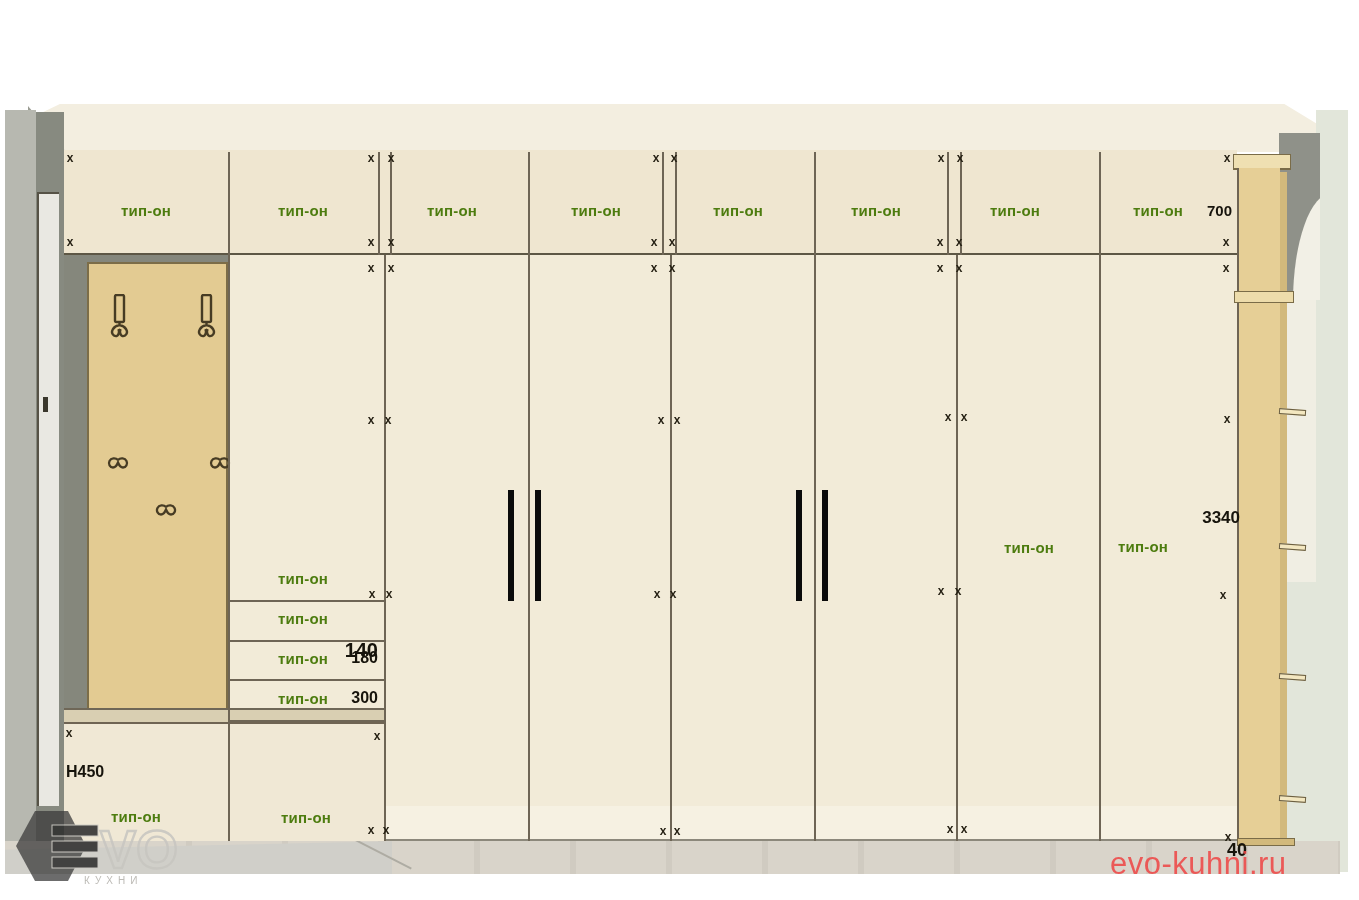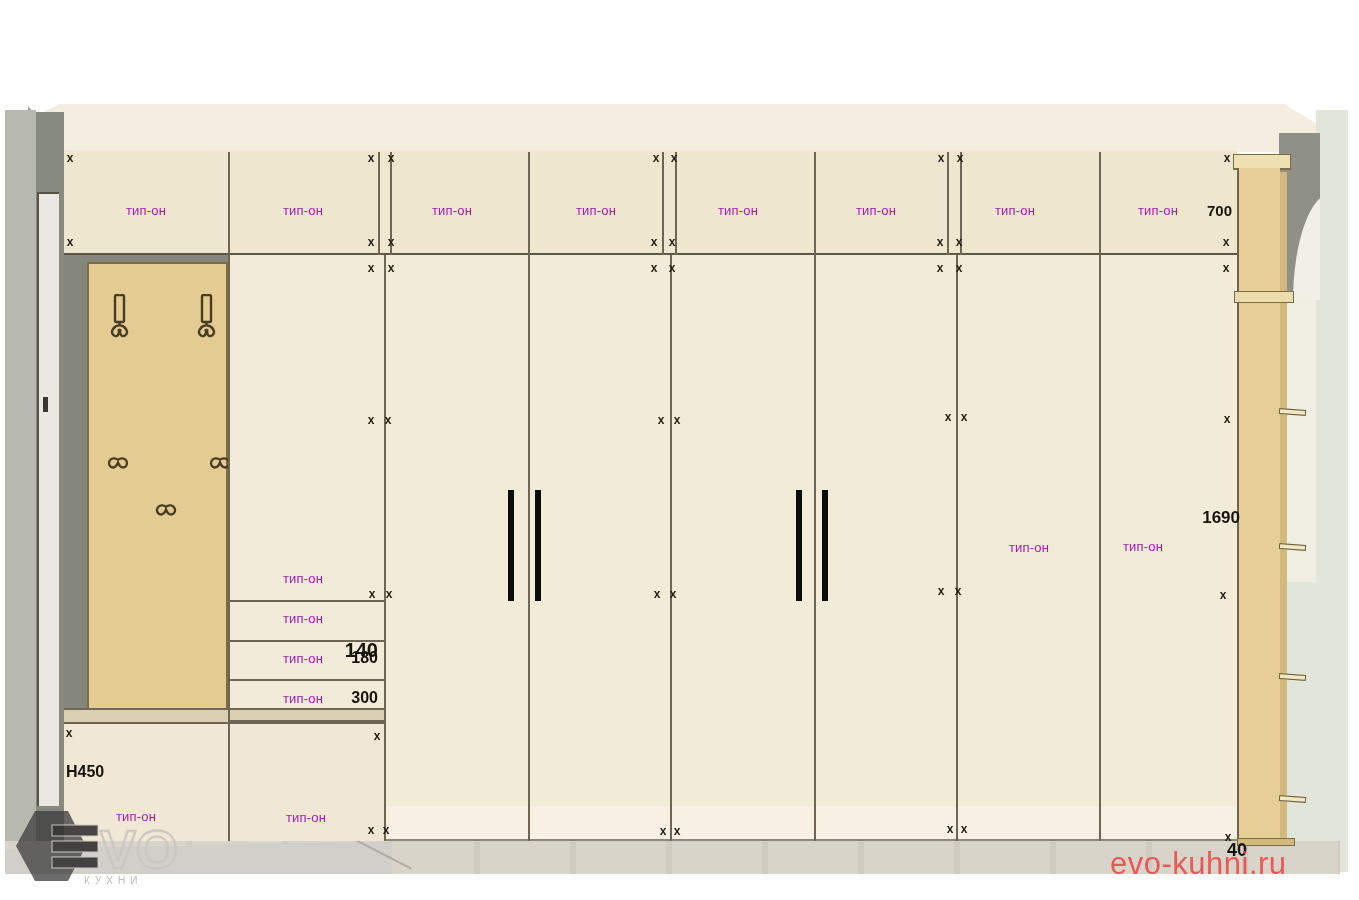--- a/index.html
+++ b/index.html
@@ -55,21 +55,21 @@
   .unit-mold{left:1234px;top:291px;width:60px;height:12px;background:#eddcab;
              border:1px solid #7a6c48;box-sizing:border-box}
   .unit-base{left:1237px;top:838px;width:58px;height:8px;background:#d2b97c;border:1px solid #7a6c48;box-sizing:border-box}
   .shelf{left:1279px;width:27px;height:6px;background:#f3e7c0;border:1px solid #6b5f42;
          box-sizing:border-box;transform:rotate(4deg)}
 
   
   .vline{width:2px;background:var(--c-line)}
   .hline{height:2px;background:var(--c-line)}
   .handle{width:6px;background:#0b0b0b}
-  .lbl{font-weight:normal;font-size:13px;color:#a21caf;transform:translate(-50%,-50%);
+  .lbl{font-weight:bold;font-size:15px;color:#4d7c0f;transform:translate(-50%,-50%);
        white-space:nowrap;letter-spacing:.2px}
   .num{font-weight:bold;color:#17140c;transform:translate(-100%,-50%);white-space:nowrap}
   .xm{font-weight:bold;font-size:12px;color:#241f12;transform:translate(-50%,-50%)}
   .floor-seam{left:330px;top:848px;width:86px;height:2px;background:#aeaca3;transform:rotate(27deg)}
 
   
   .site-mark{left:1110px;top:846px;font-size:31px;color:#ef4444;opacity:.85;letter-spacing:.5px}
   .logo{opacity:.88}
 
   
@@ -180,21 +180,21 @@
       <div class="abs lbl" style="left: 303px; top: 578px;">тип-он</div>
       <div class="abs lbl" style="left: 303px; top: 618px;">тип-он</div>
       <div class="abs num" style="left: 378px; top: 642px; font-size: 20px; margin-top: 8px;">140</div>
       <div class="abs lbl" style="left: 303px; top: 658px;">тип-он</div>
       <div class="abs num" style="left: 378px; top: 658px; font-size: 16px;">180</div>
       <div class="abs lbl" style="left: 303px; top: 698px;">тип-он</div>
       <div class="abs num" style="left: 378px; top: 698px; font-size: 16px;">300</div>
       <div class="abs lbl" style="left: 136px; top: 816px;">тип-он</div>
       <div class="abs lbl" style="left: 306px; top: 817px;">тип-он</div>
       <div class="abs num" style="left: 66px; top: 772px; font-size: 16px; transform: translate(0px, -50%);">H450</div>
-      <div class="abs num" style="left: 1240px; top: 518px; font-size: 17px;">1690</div>
+      <div class="abs num" style="left: 1240px; top: 518px; font-size: 17px;">3340</div>
       <div class="abs num" style="left: 1247px; top: 850px; font-size: 18px;">40</div>
       <div class="abs xm" style="left: 70px; top: 158px;">x</div>
       <div class="abs xm" style="left: 371px; top: 158px;">x</div>
       <div class="abs xm" style="left: 391px; top: 158px;">x</div>
       <div class="abs xm" style="left: 656px; top: 158px;">x</div>
       <div class="abs xm" style="left: 674px; top: 158px;">x</div>
       <div class="abs xm" style="left: 941px; top: 158px;">x</div>
       <div class="abs xm" style="left: 960px; top: 158px;">x</div>
       <div class="abs xm" style="left: 1227px; top: 158px;">x</div>
       <div class="abs xm" style="left: 70px; top: 242px;">x</div>

